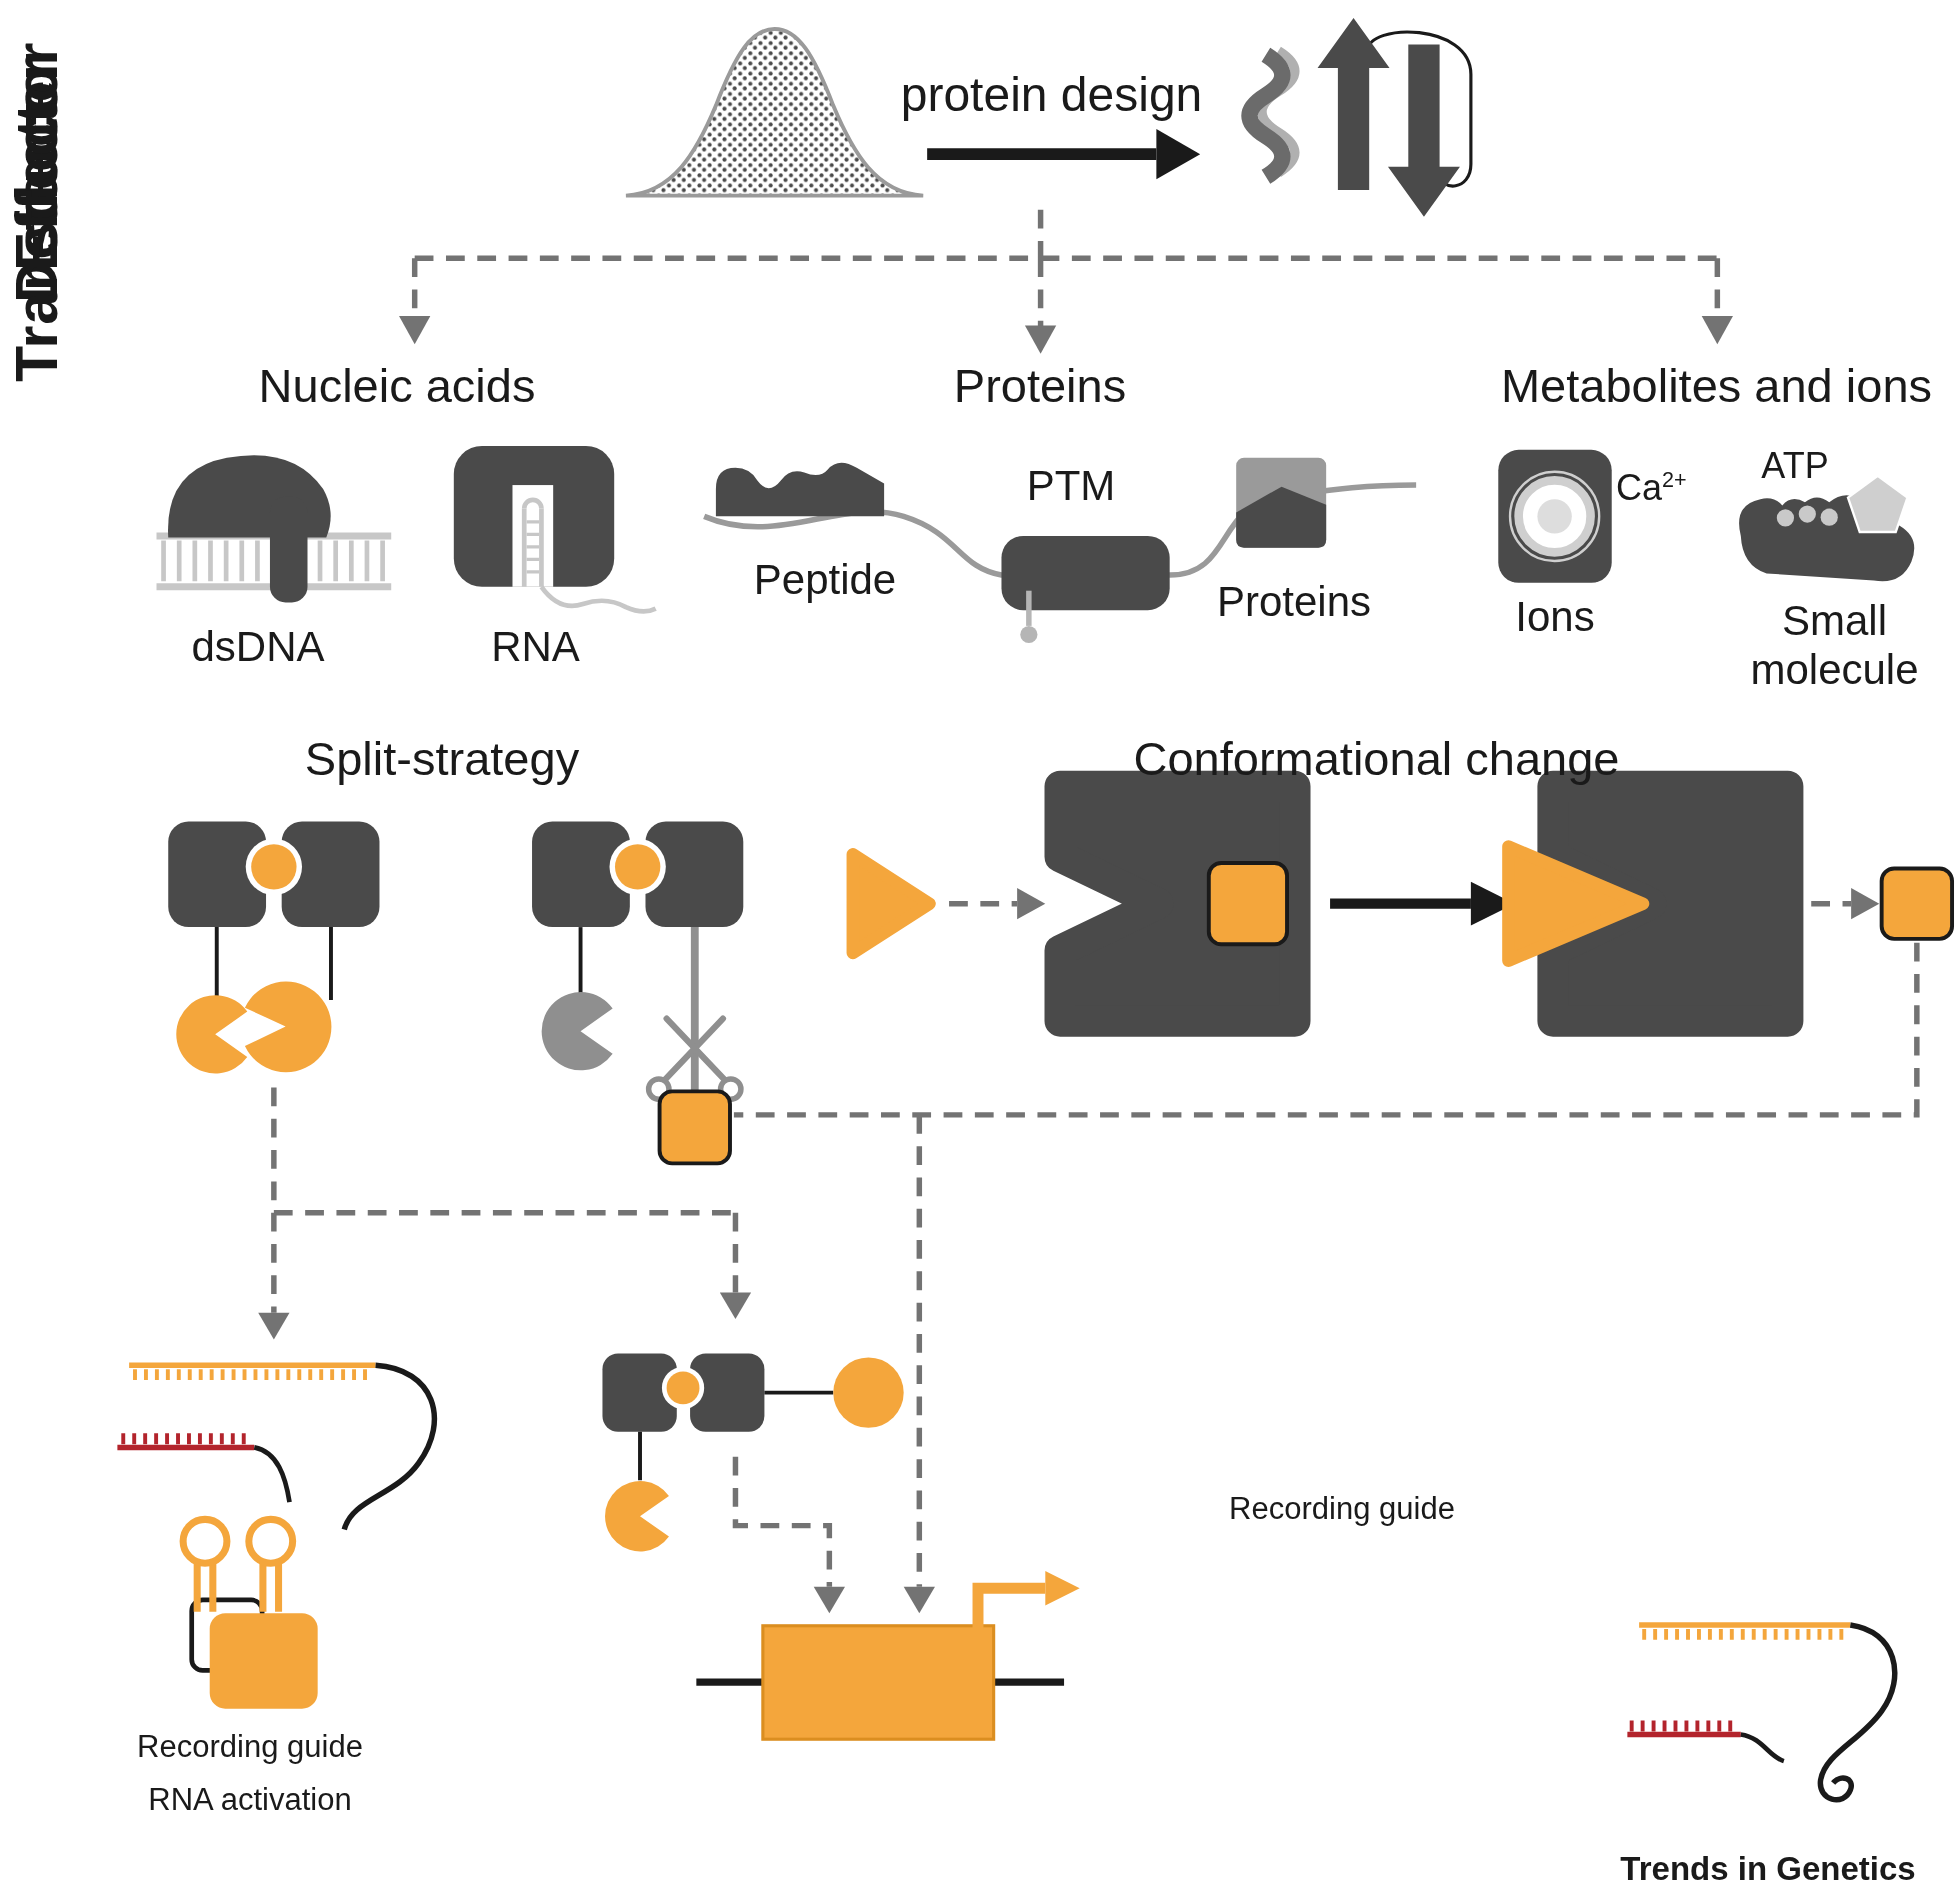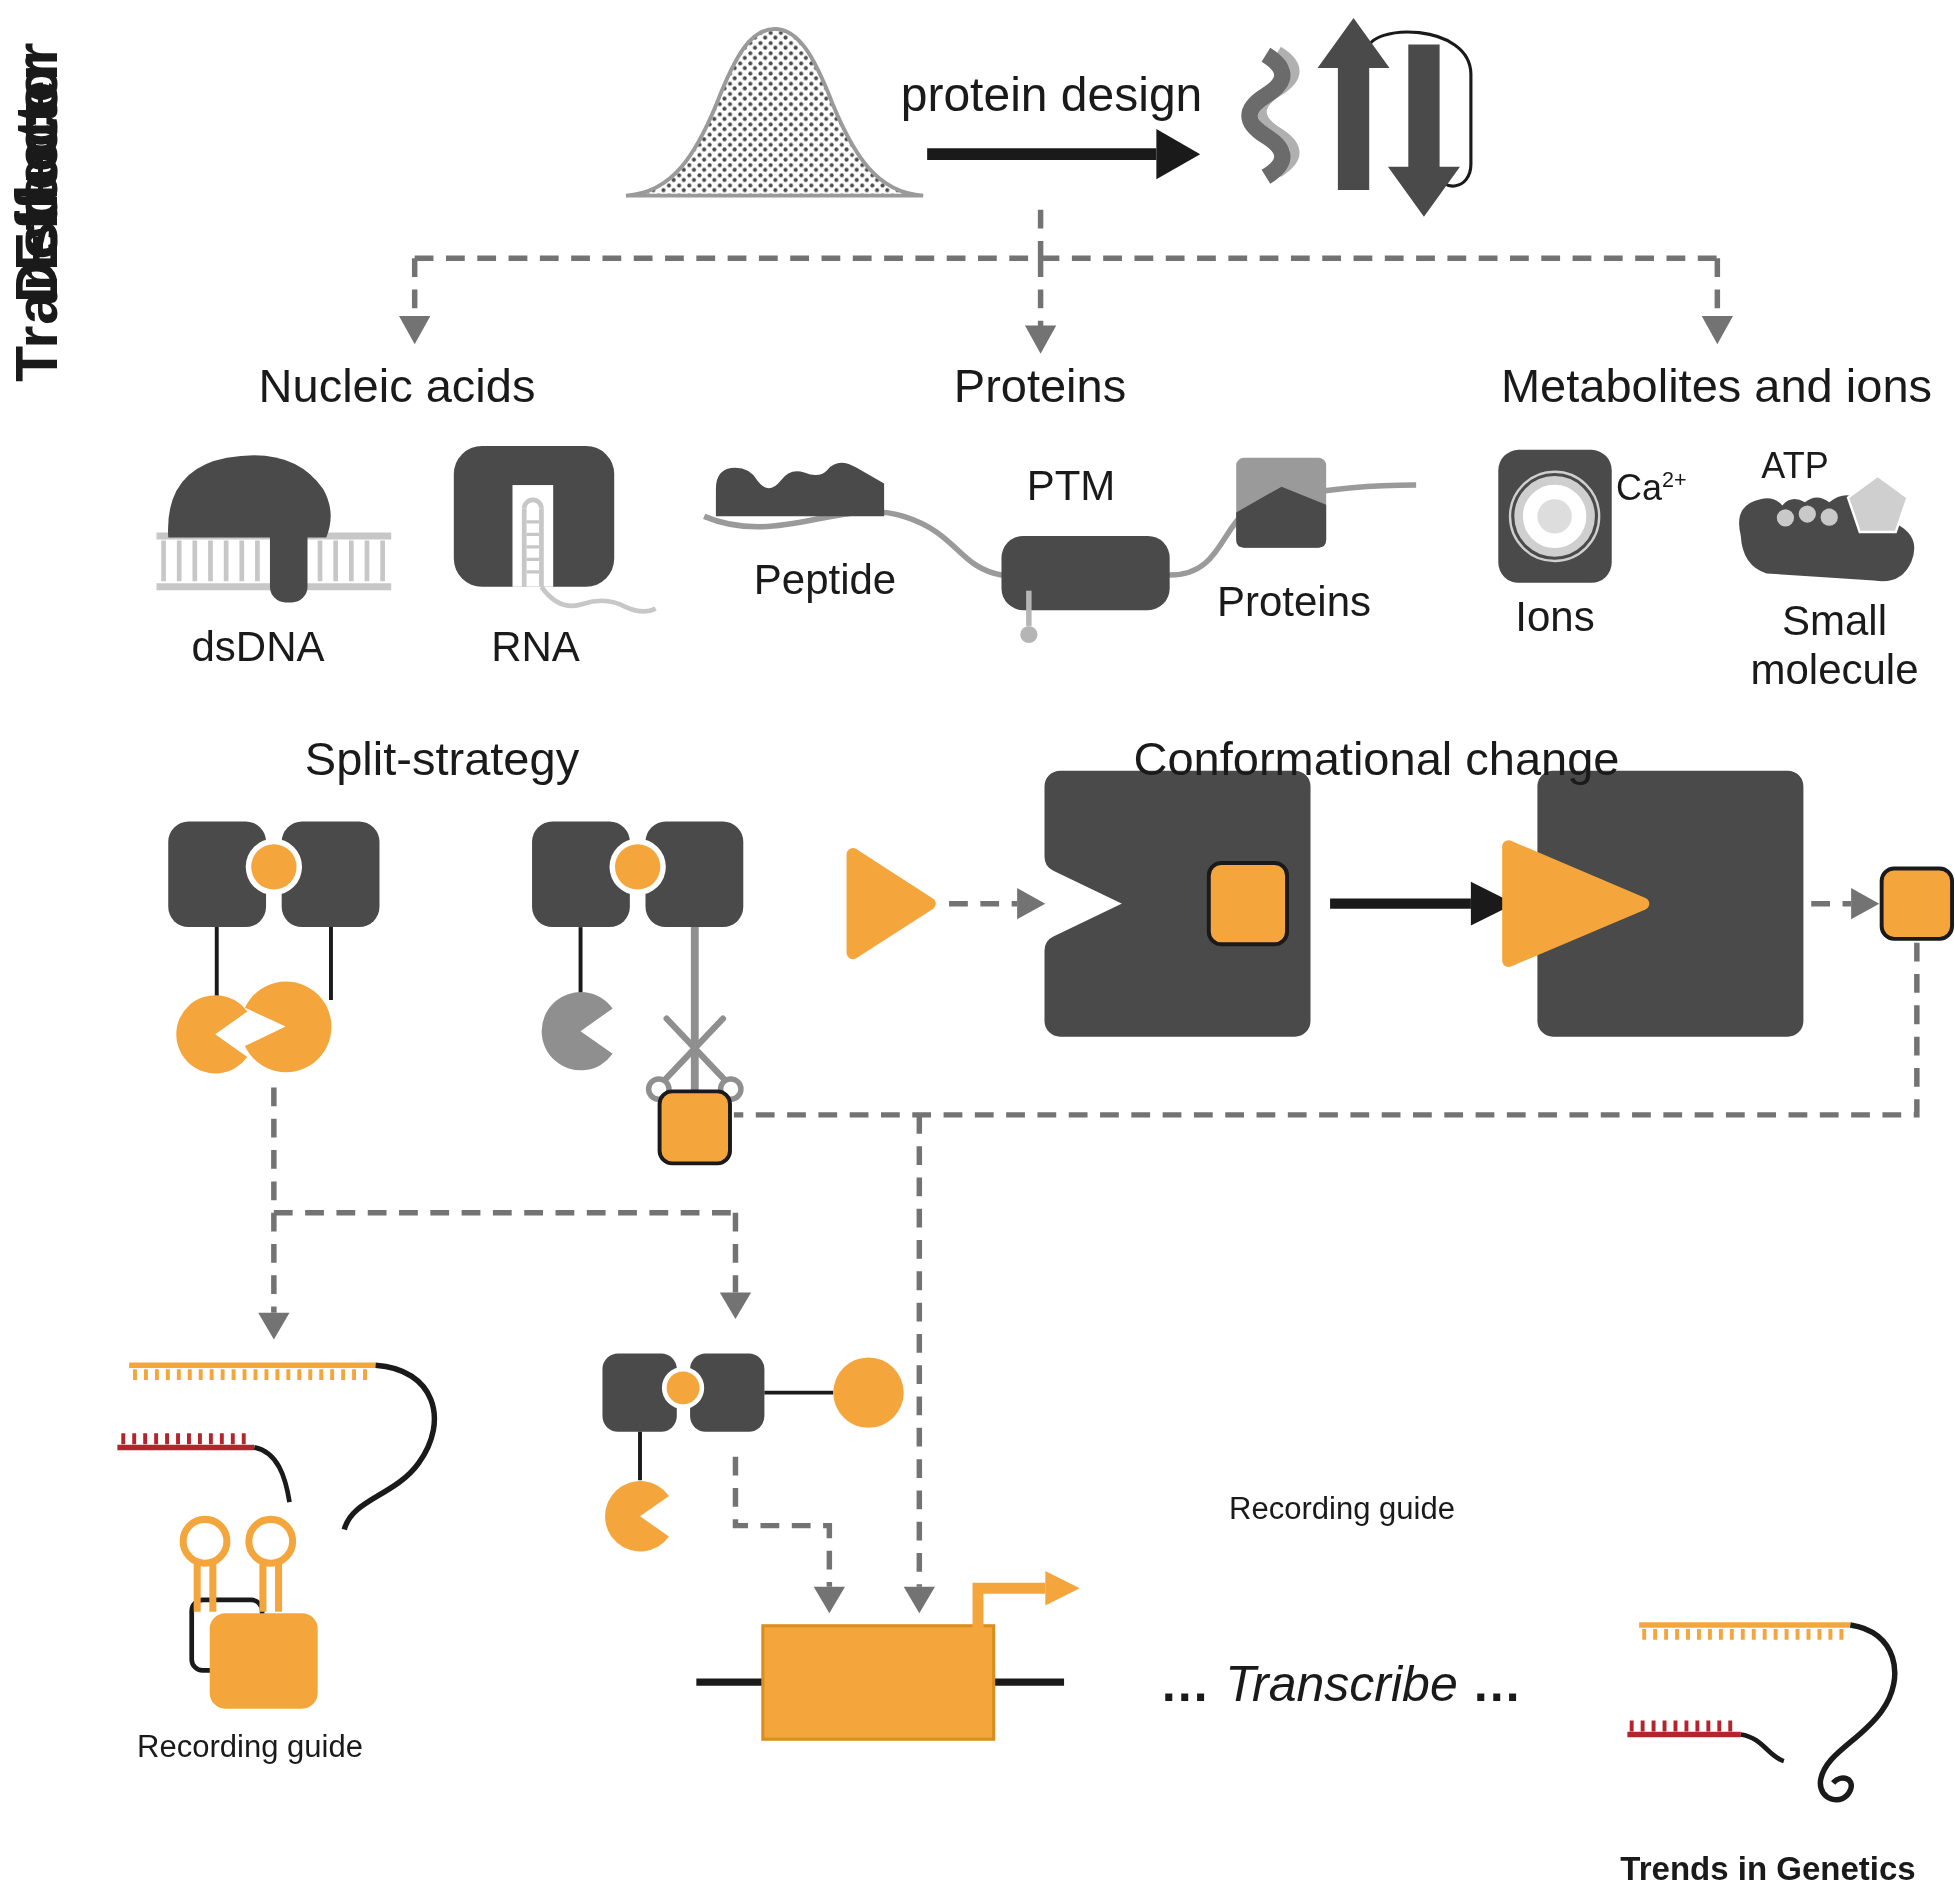--- a/index.html
+++ b/index.html
@@ -240,23 +240,19 @@
   <div class="lbl f54" style="left:1457px;top:594px;width:196px">Ions</div>
   <div class="lbl f46" style="left:1740px;top:447px;width:110px">ATP</div>
   <div class="lbl f54" style="left:1717px;top:598px;width:235px">Small</div>
   <div class="lbl f54" style="left:1717px;top:647px;width:235px">molecule</div>
 
   <div class="lbl f60" style="left:227px;top:734px;width:430px">Split-strategy</div>
   <div class="lbl f60" style="left:1095px;top:734px;width:563px">Conformational change</div>
 
   <div class="lbl f58" style="left:1119px;top:1492px;width:446px">Recording guide</div>
 
-  <div class="lbl f64 transcribe" style="left:1091px;top:1657px;width:501px">
-    <span class="dots">…</span>
-    <span>Transcribe</span>
-    <span class="dots">…</span>
-  </div>
 
   <div class="lbl f58" style="left:31px;top:1730px;width:438px">Recording guide</div>
+  <div class="lbl f58" style="left:31px;top:1783px;width:438px">RNA activation</div>
 
   <div class="lbl f42 bold right" style="left:1596px;top:1851px;width:344px">Trends in Genetics</div>
 </div>
 
 
 </body></html>

